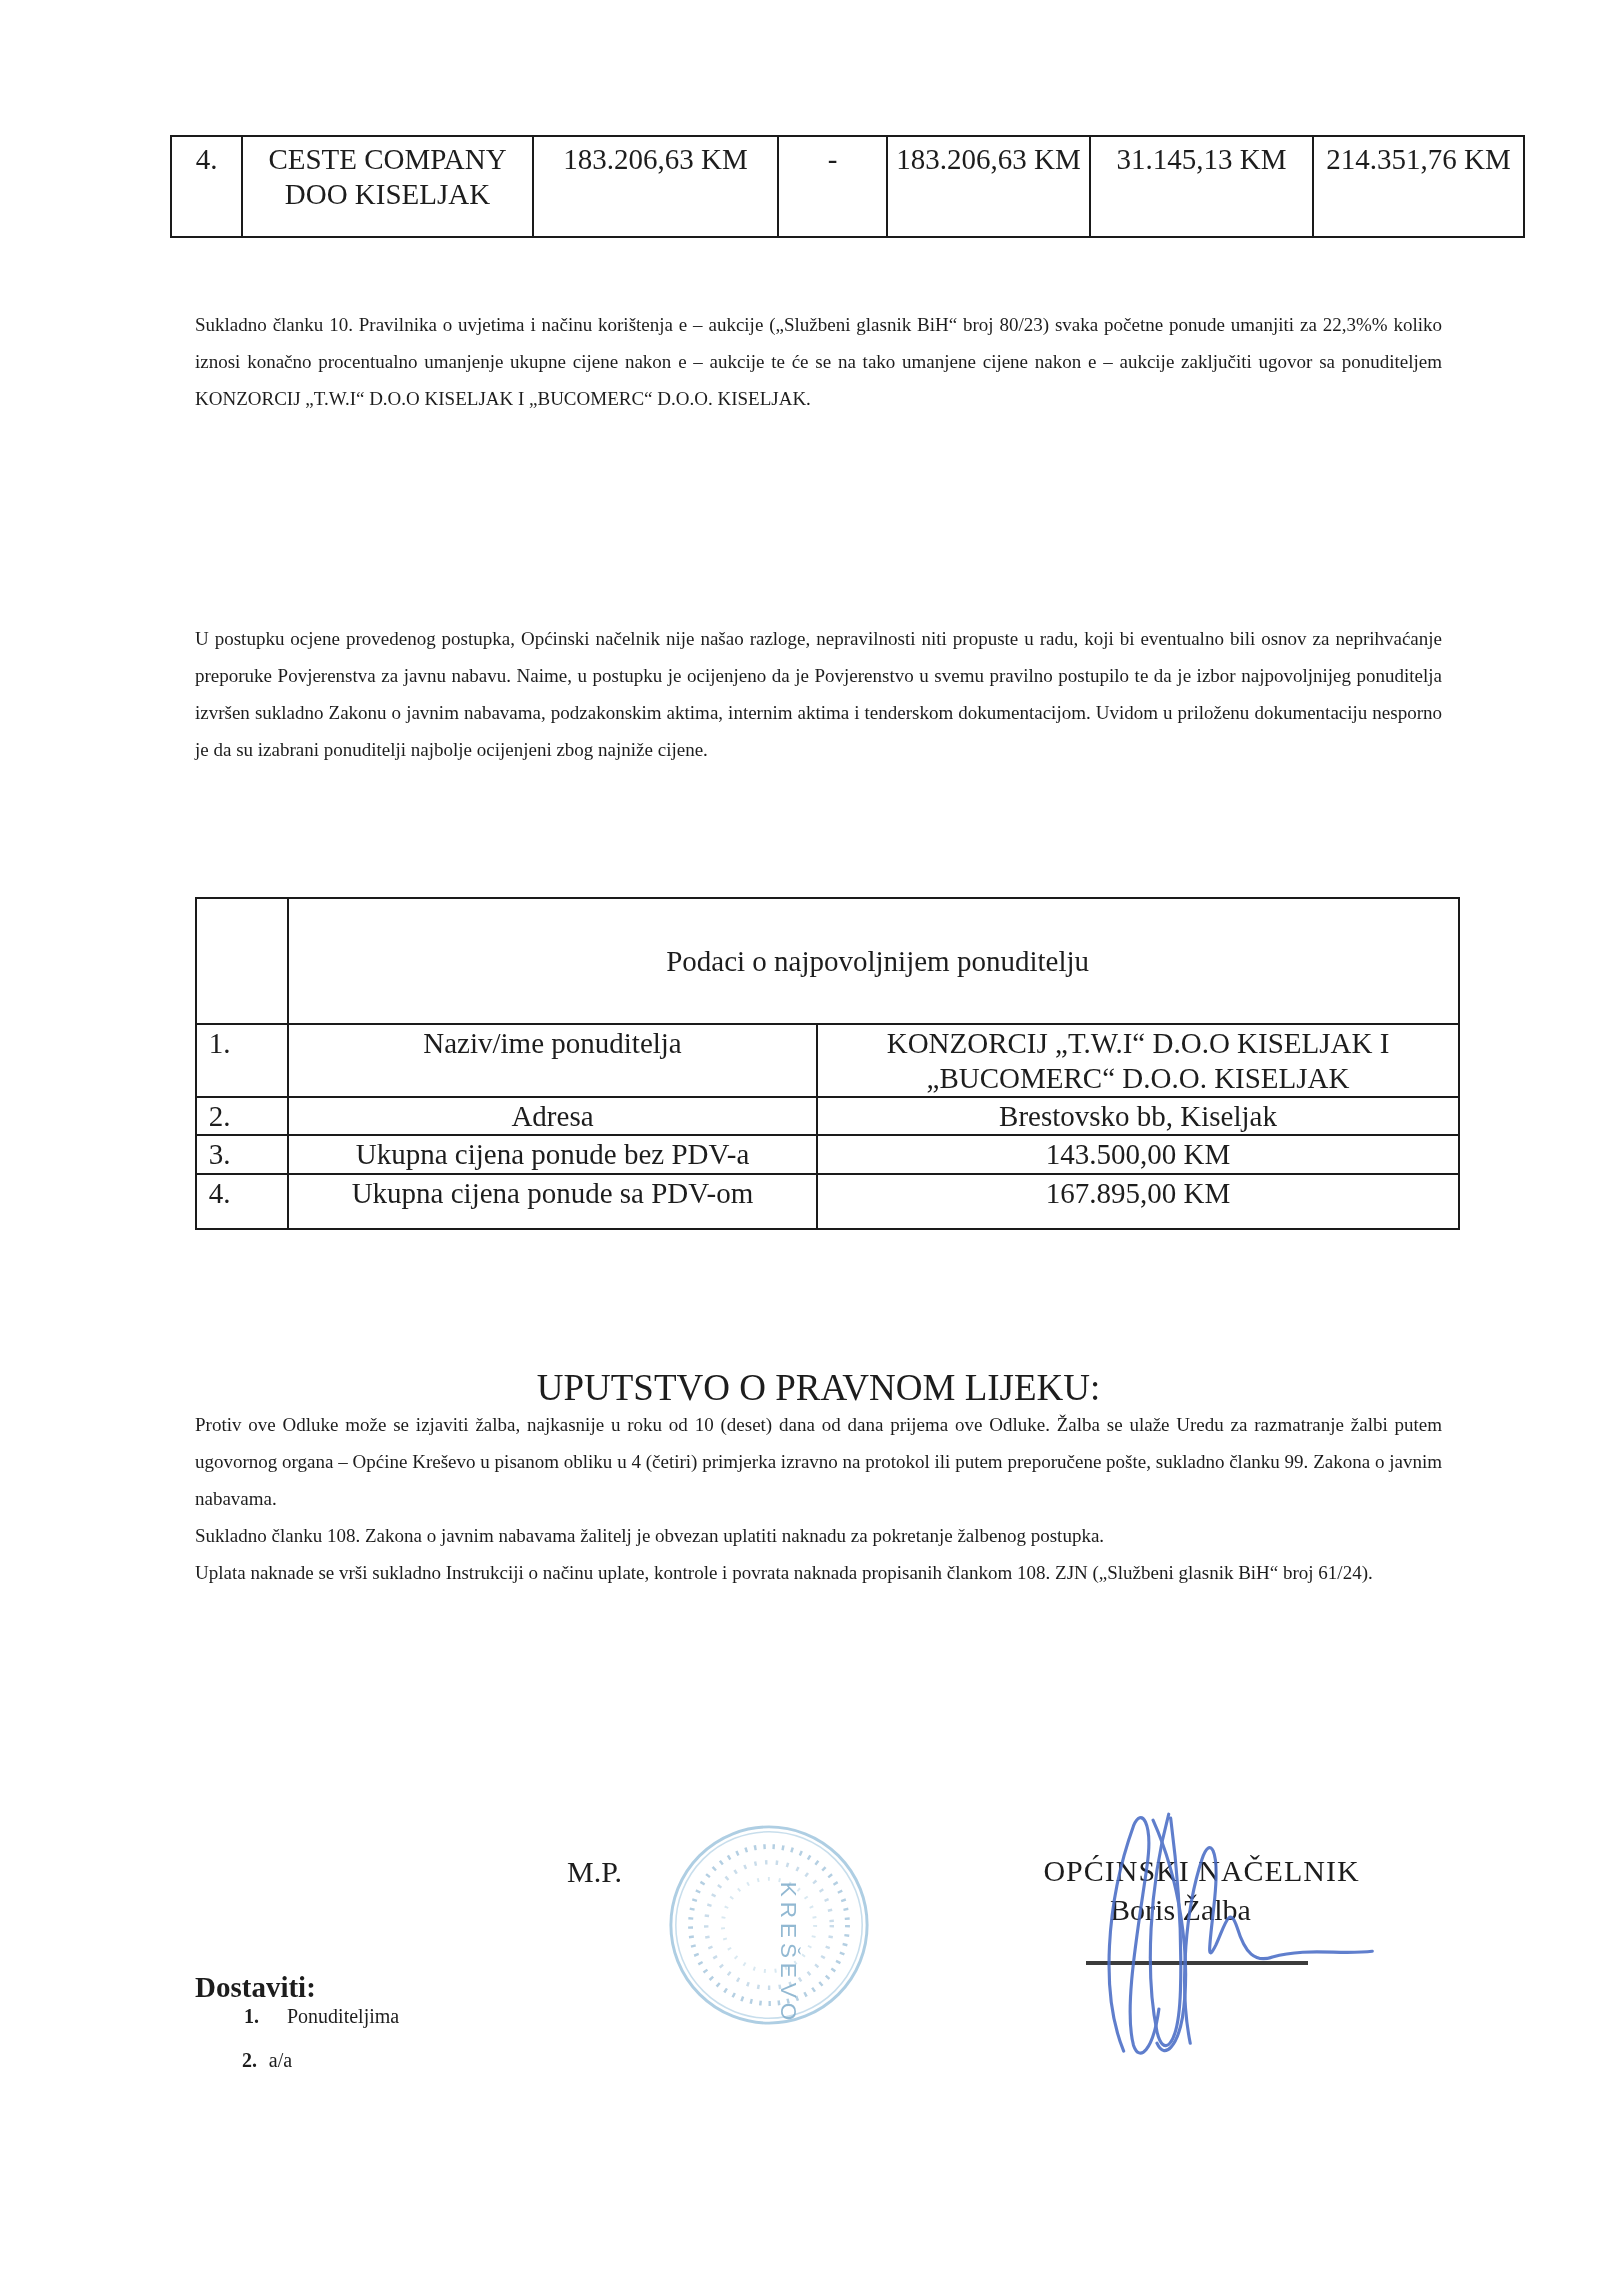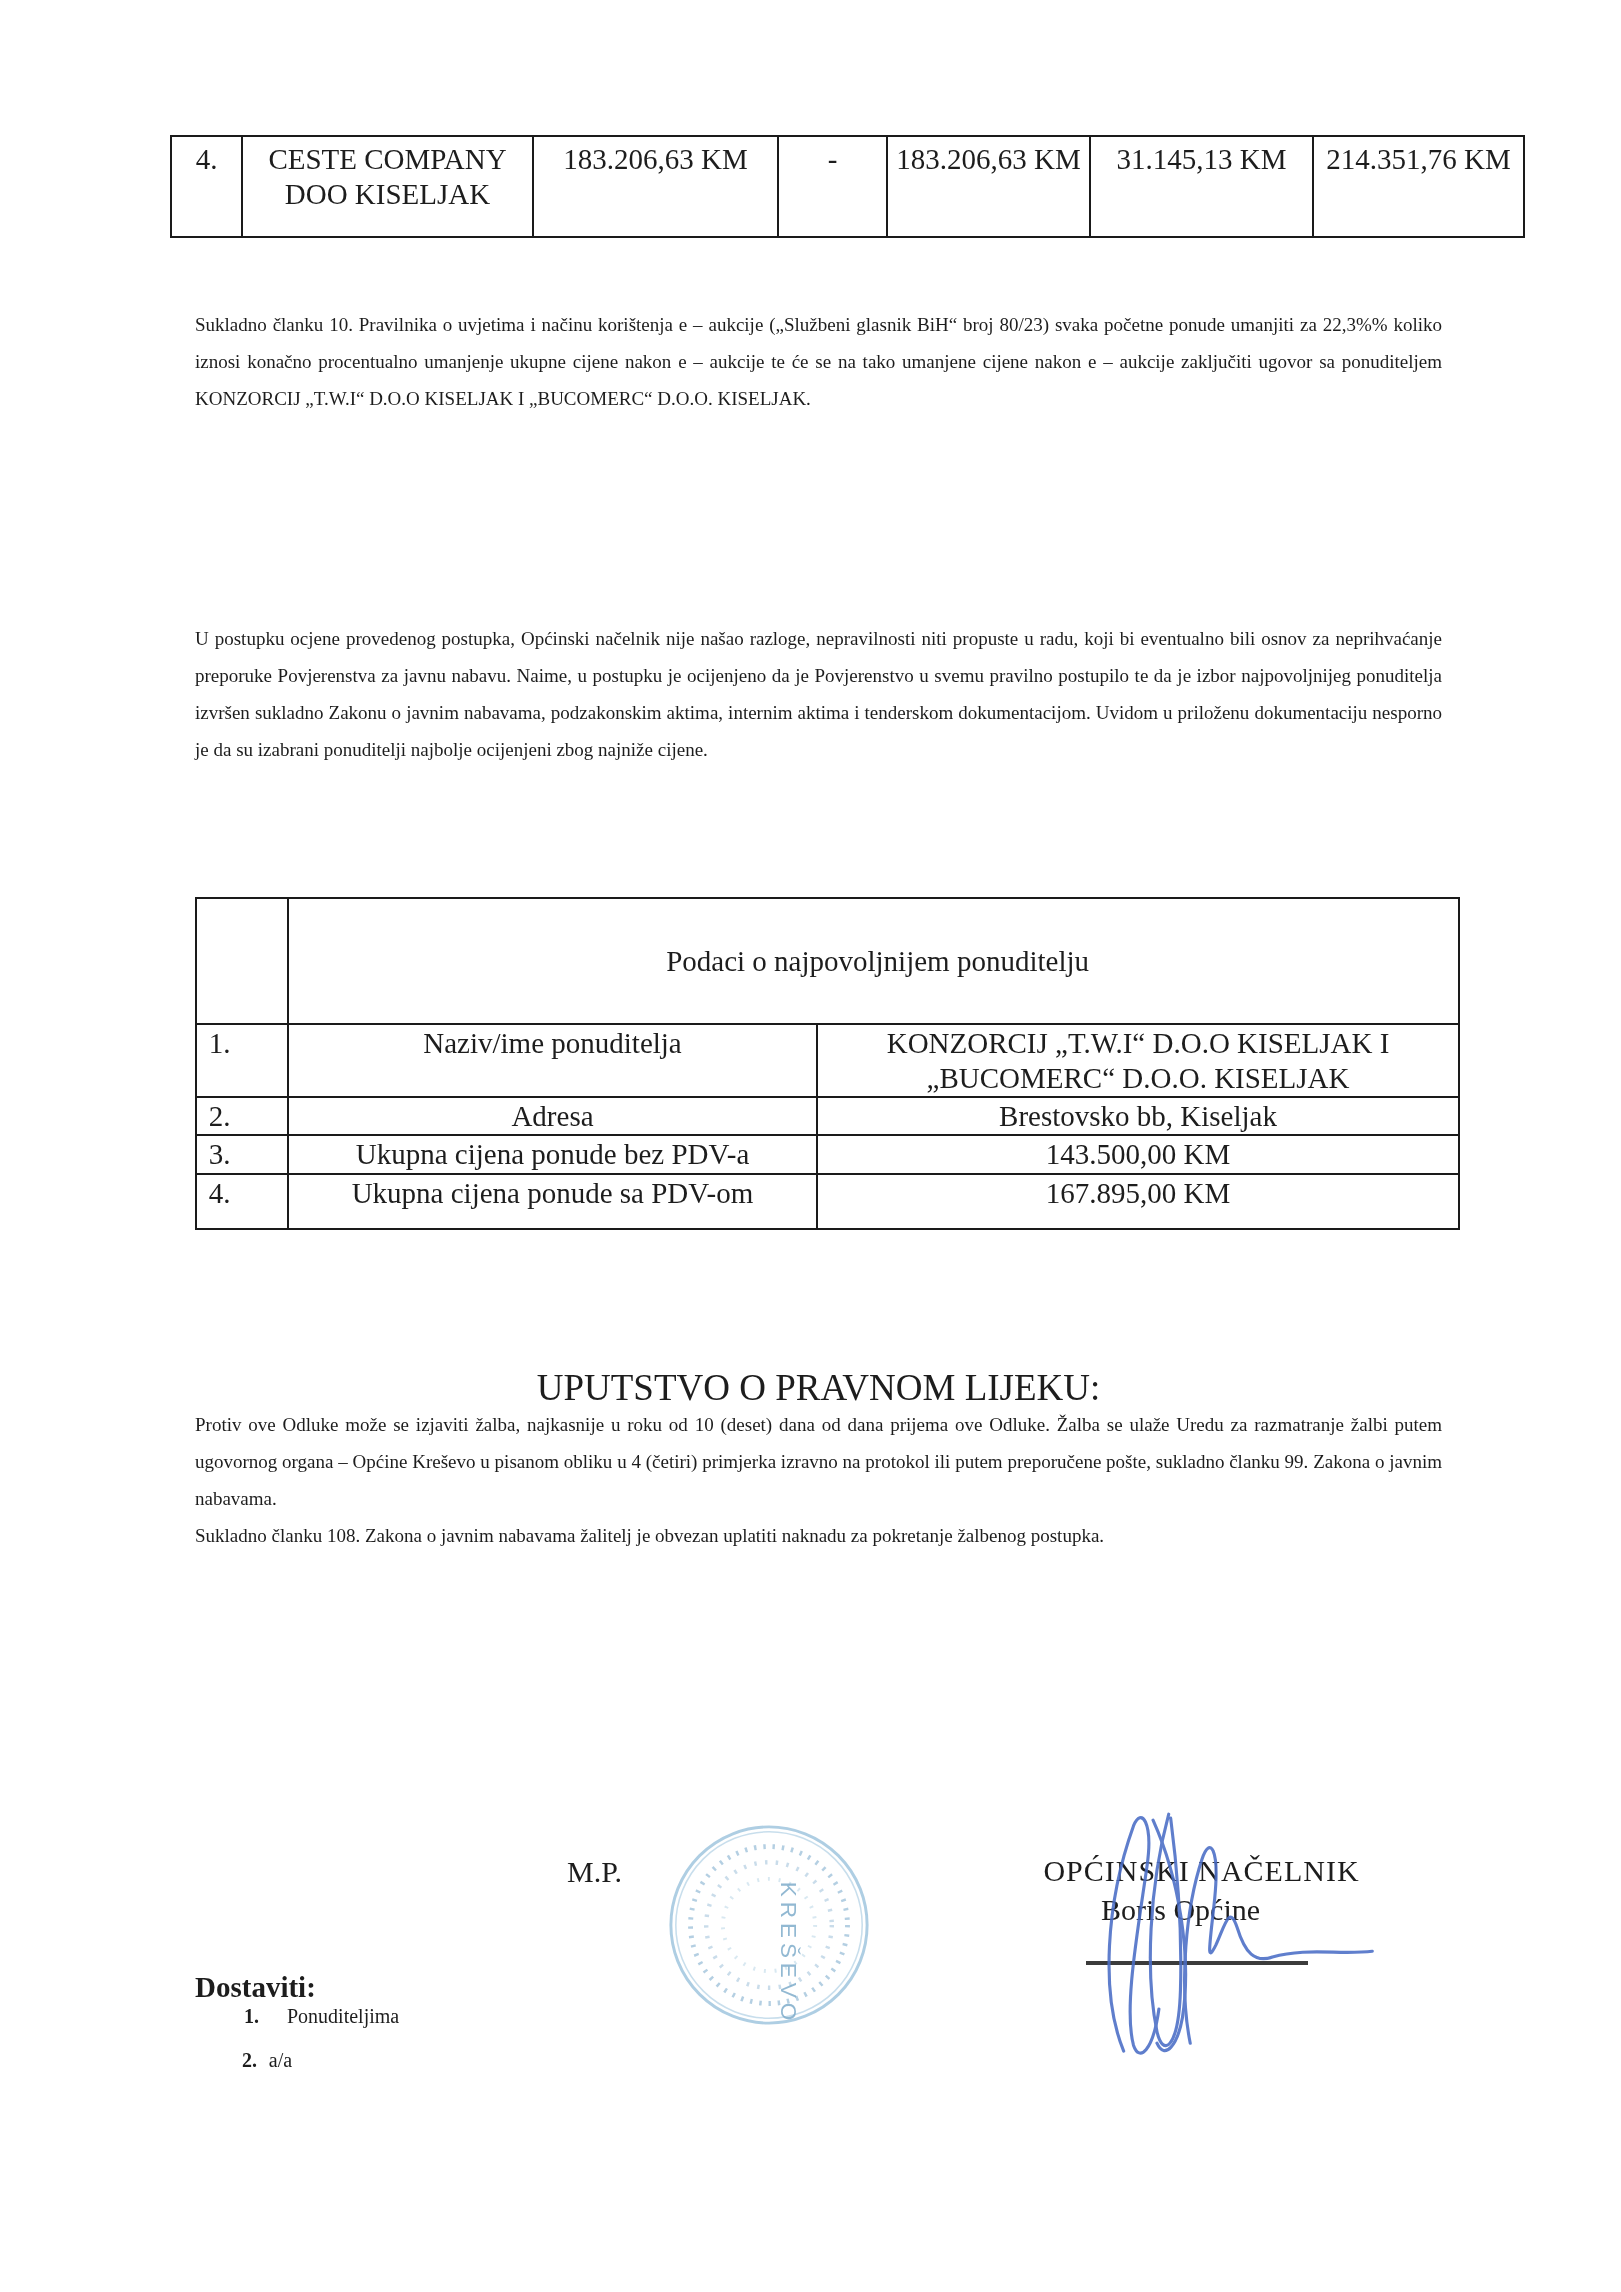--- a/index.html
+++ b/index.html
@@ -132,37 +132,38 @@
       <td class="val">167.895,00 KM</td>
     </tr>
   </tbody>
     </table>
 
 
   <div class="heading">UPUTSTVO O PRAVNOM LIJEKU:</div>
   <div class="para p5">
     <p>Protiv ove Odluke može se izjaviti žalba, najkasnije u roku od 10 (deset) dana od dana prijema ove Odluke. Žalba se ulaže Uredu za razmatranje žalbi putem ugovornog organa – Općine Kreševo u pisanom obliku u 4 (četiri) primjerka izravno na protokol ili putem preporučene pošte, sukladno članku 99. Zakona o javnim nabavama.</p>
     <p>Sukladno članku 108. Zakona o javnim nabavama žalitelj je obvezan uplatiti naknadu za pokretanje žalbenog postupka.</p>
+    <p>Uplata naknade se vrši sukladno Instrukciji o načinu uplate, kontrole i povrata naknada propisanih člankom 108. ZJN („Službeni glasnik BiH“ broj 61/24).</p>
   </div>
 
   <div class="mp">M.P.</div>
 
   <div class="stamp">
     <svg width="208" height="208" viewBox="0 0 212 212">
       <circle cx="106" cy="106" r="100" fill="none" stroke="#a5c9e0" stroke-width="3" opacity="0.9"></circle>
       <circle cx="106" cy="106" r="95" fill="none" stroke="#c2daea" stroke-width="1.6" opacity="0.9"></circle>
       <circle cx="106" cy="106" r="80" fill="none" stroke="#8cb6d2" stroke-width="5" stroke-dasharray="2.5 7" opacity="0.65"></circle>
       <circle cx="106" cy="106" r="64" fill="none" stroke="#9cc0d8" stroke-width="4.5" stroke-dasharray="2.5 8.5" opacity="0.55"></circle>
       <circle cx="106" cy="106" r="47" fill="none" stroke="#a9cbe0" stroke-width="4" stroke-dasharray="2 9" opacity="0.45"></circle>
       <text transform="translate(118,62) rotate(90)" font-family="Liberation Sans, sans-serif" font-size="23" letter-spacing="5" fill="#78a8c8" opacity="0.8">KREŠEVO</text>
     </svg>
   </div>
 
   <div class="mayor-title">OPĆINSKI NAČELNIK</div>
-  <div class="mayor-name">Boris Općine</div>
+  <div class="mayor-name">Boris Žalba</div>
   <div class="sig-line"></div>
 
   <div class="signature">
     <svg width="323" height="260" viewBox="0 0 330 265">
       <g fill="none" stroke="#4a6dc6" stroke-width="3.2" stroke-linecap="round" opacity="0.88">
         <path d="M62 248 C38 190 44 96 72 18 C80 -2 92 14 86 58 C76 128 62 204 72 242 C78 260 92 248 98 205"></path>
         <path d="M108 6 C88 80 84 170 96 228 C102 255 118 246 120 186 C122 120 116 56 110 10"></path>
         <path d="M92 12 C118 70 132 150 122 214 C117 242 104 258 96 240"></path>
         <path d="M130 240 C118 180 126 100 142 52 C150 28 160 40 155 92 C150 140 146 160 156 140 C166 118 170 98 178 122 C186 148 196 158 214 152 C248 142 284 150 316 146"></path>
       </g>

